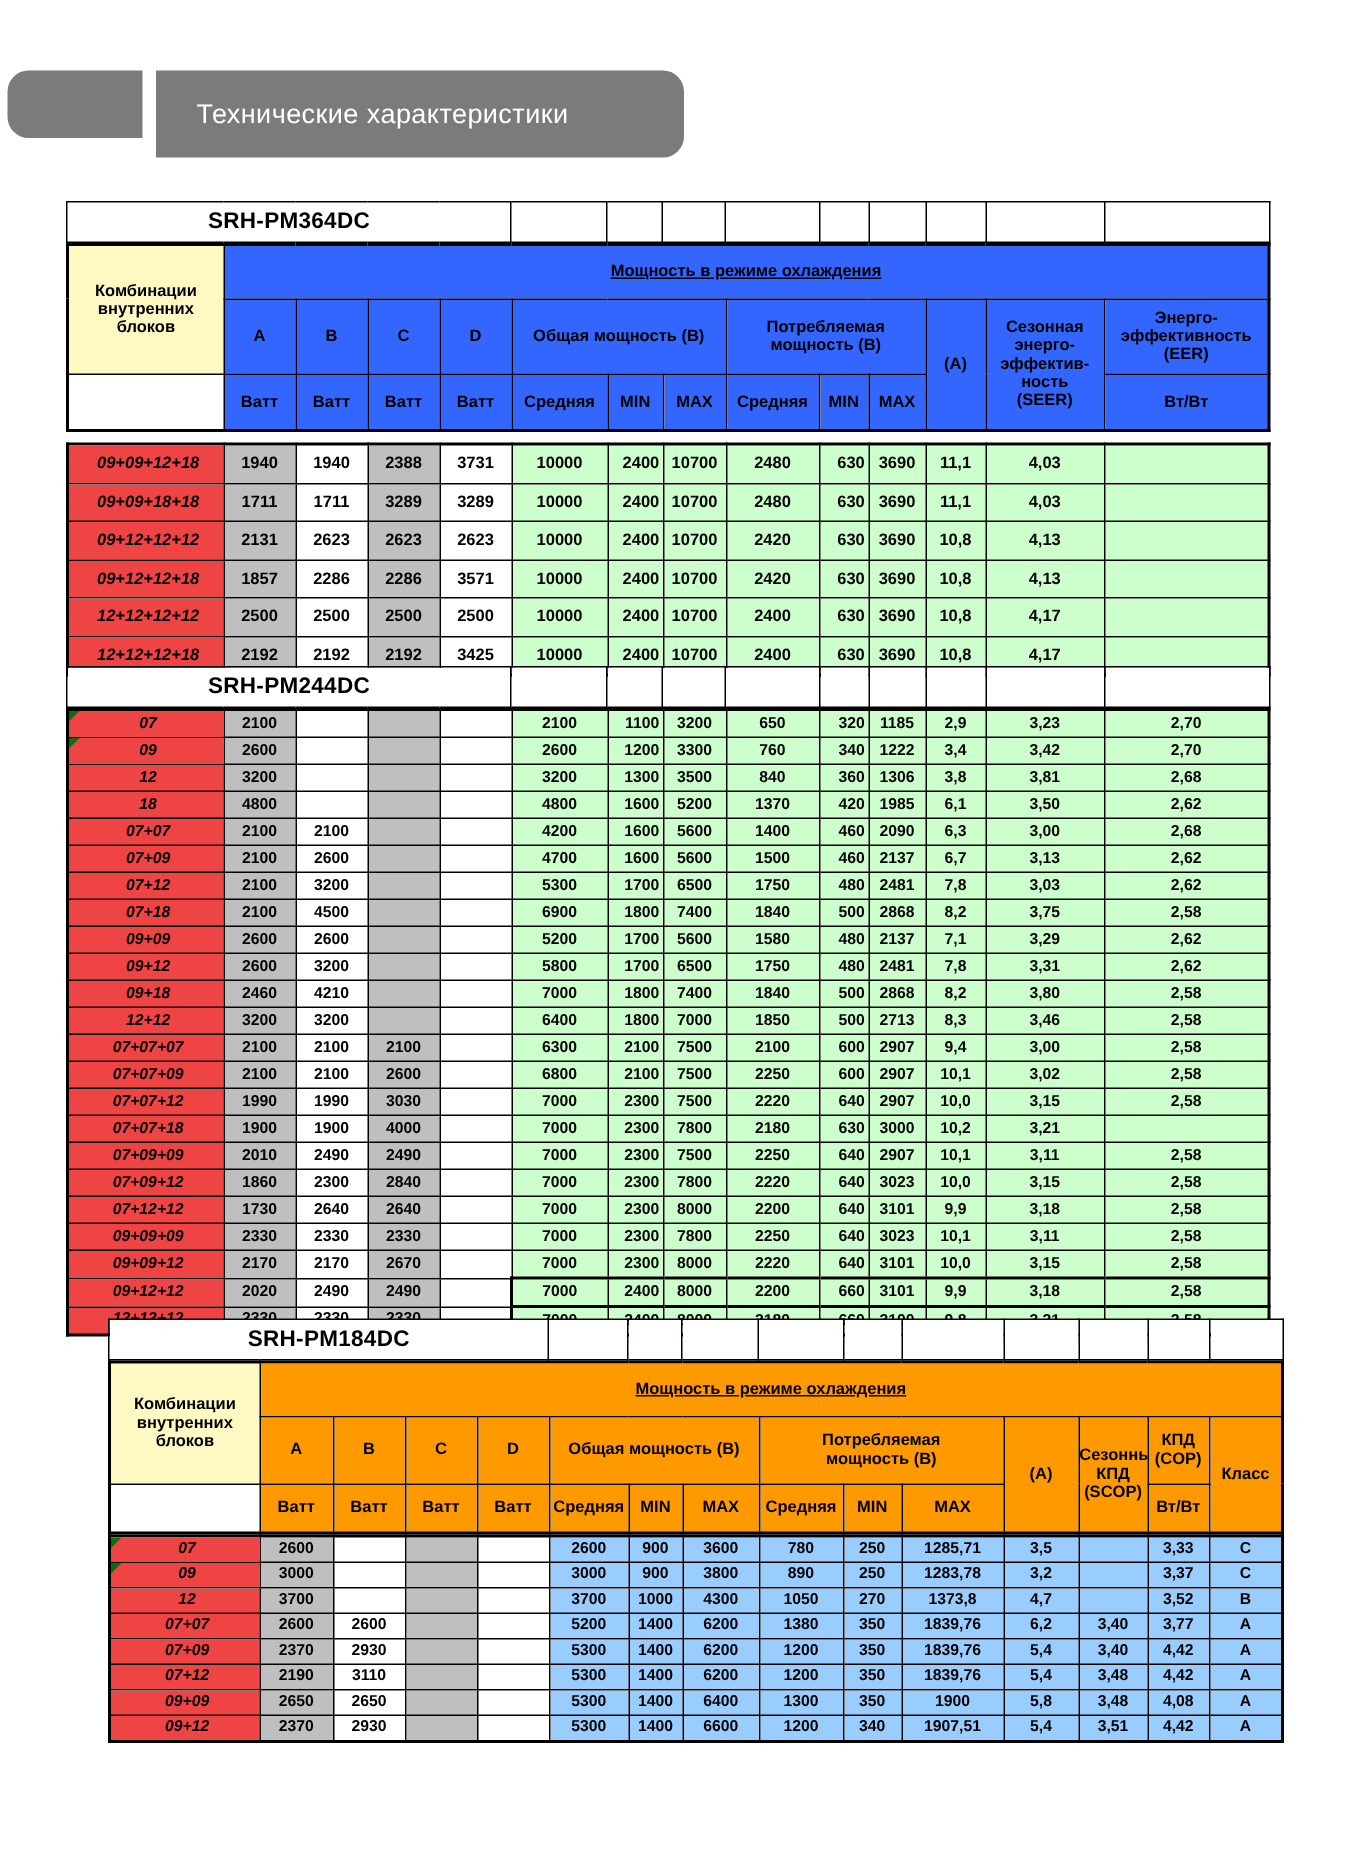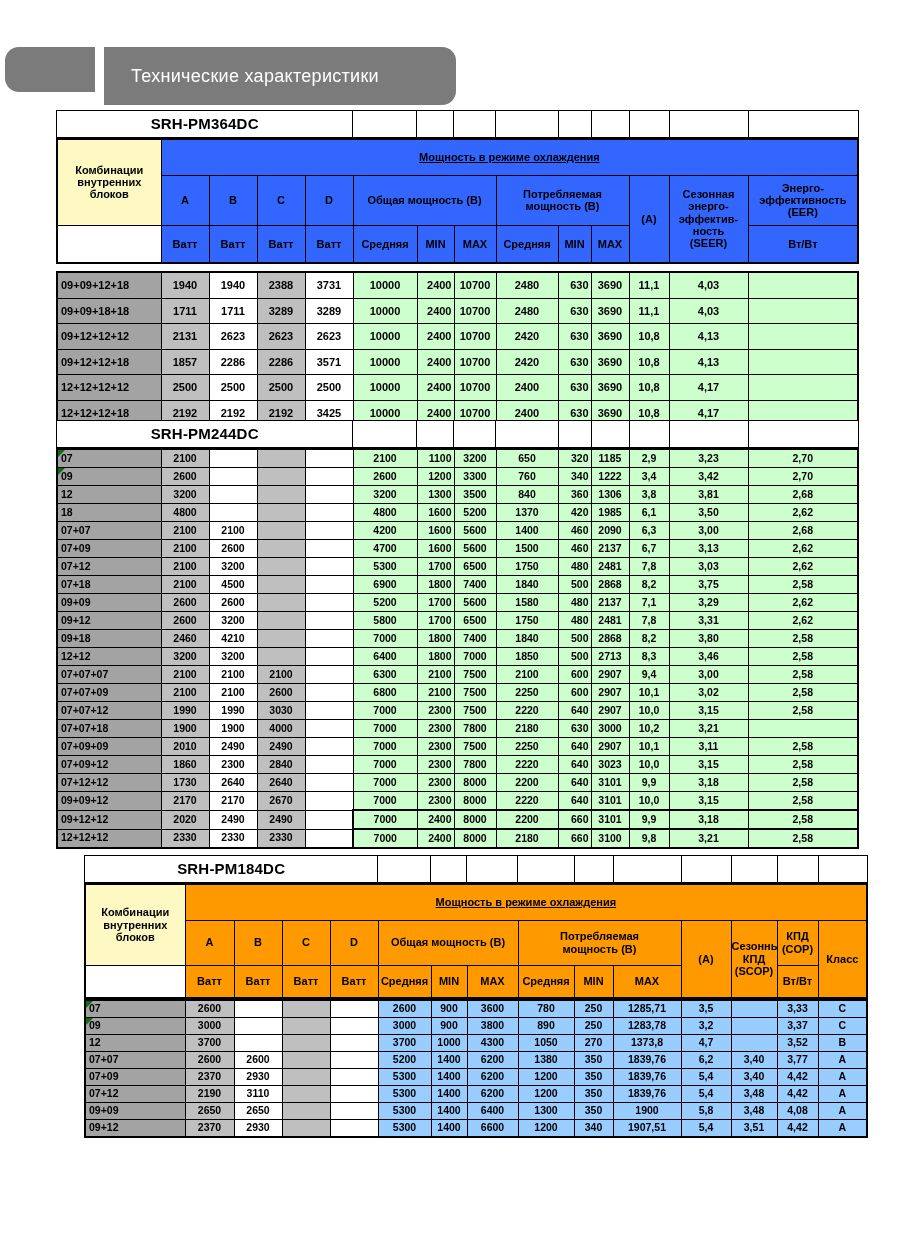--- a/index.html
+++ b/index.html
@@ -5,21 +5,21 @@
   html,body{margin:0;padding:0;}
   body{
     width:899px;height:1247px;background:#ffffff;position:relative;
     font-family:"Liberation Sans","DejaVu Sans",sans-serif;color:#000;
   }
   .pill{position:absolute;background:#7b7b7b;}
   #pill-small{left:5px;top:47px;width:90px;height:45px;border-radius:14px 0 0 14px;}
   #pill-title{left:104px;top:47px;width:352px;height:58px;border-radius:0 14px 14px 0;
     color:#fff;font-size:18px;display:flex;align-items:center;padding-left:27px;box-sizing:border-box;
     letter-spacing:.3px;}
-  .sec{position:absolute;left:56px;}
+  .sec{position:absolute;left:44px;margin-top:24px;}
   #sec1{top:110px;}
   #sec2{top:420px;}
   #sec3{top:855px;padding-left:28px;}
   table{border-collapse:collapse;table-layout:fixed;}
   .w12{width:803px;}
   .w15{width:784px;}
   td{border:1px solid #000;text-align:center;vertical-align:middle;font-weight:bold;
      padding:0;overflow:hidden;line-height:1.12;}
   
   .ttl td{height:26px;border:1px solid #000;background:#fff;}
@@ -33,21 +33,21 @@
   .hdr .we{background:#fff;}
   .ml{white-space:pre-line;}
   .band{font-size:11px;text-decoration:underline;}
   .sub{font-size:10px;}
   .rA{height:36px;} .rB{height:50px;} .rC{height:38px;}
   .rB3{height:45px;} .rC3{height:33px;}
   
   .tb364 td{height:24.5px;font-size:11px;}
   .tb244 td{height:17px;font-size:10.5px;}
   .tb184 td{height:16px;font-size:10.5px;}
-  td.combo{background:#a3a3a3;text-align:left;padding-left:3px;}
+  td.combo{background:#ef4444;text-align:center;padding-left:3px;font-style:italic;}
   td.gry{background:#BFBFBF;}
   td.wht{background:#ffffff;}
   td.grn{background:#CCFFCC;}
   td.blu{background:#99CCFF;}
   td.minr{text-align:right;padding-right:2px;}
   td.note{position:relative;}
   td.note::before{content:'';position:absolute;left:0;top:0;width:0;height:0;
     border-top:7px solid #0d6e0d;border-right:7px solid transparent;}
   tr.thick td:nth-child(n+6){border-top-width:2px;border-bottom-width:2px;}
   tr.thick td:nth-child(6){border-left-width:2px;}
@@ -621,20 +621,36 @@
           <td class="grn minr">2300</td>
           <td class="grn">8000</td>
           <td class="grn">2200</td>
           <td class="grn minr">640</td>
           <td class="grn">3101</td>
           <td class="grn">9,9</td>
           <td class="grn">3,18</td>
           <td class="grn">2,58</td>
         </tr>
         <tr>
+          <td class="combo">09+09+09</td>
+          <td class="gry">2330</td>
+          <td class="wht">2330</td>
+          <td class="gry">2330</td>
+          <td class="wht"></td>
+          <td class="grn">7000</td>
+          <td class="grn minr">2300</td>
+          <td class="grn">7800</td>
+          <td class="grn">2250</td>
+          <td class="grn minr">640</td>
+          <td class="grn">3023</td>
+          <td class="grn">10,1</td>
+          <td class="grn">3,11</td>
+          <td class="grn">2,58</td>
+        </tr>
+        <tr>
           <td class="combo">09+09+12</td>
           <td class="gry">2170</td>
           <td class="wht">2170</td>
           <td class="gry">2670</td>
           <td class="wht"></td>
           <td class="grn">7000</td>
           <td class="grn minr">2300</td>
           <td class="grn">8000</td>
           <td class="grn">2220</td>
           <td class="grn minr">640</td>

